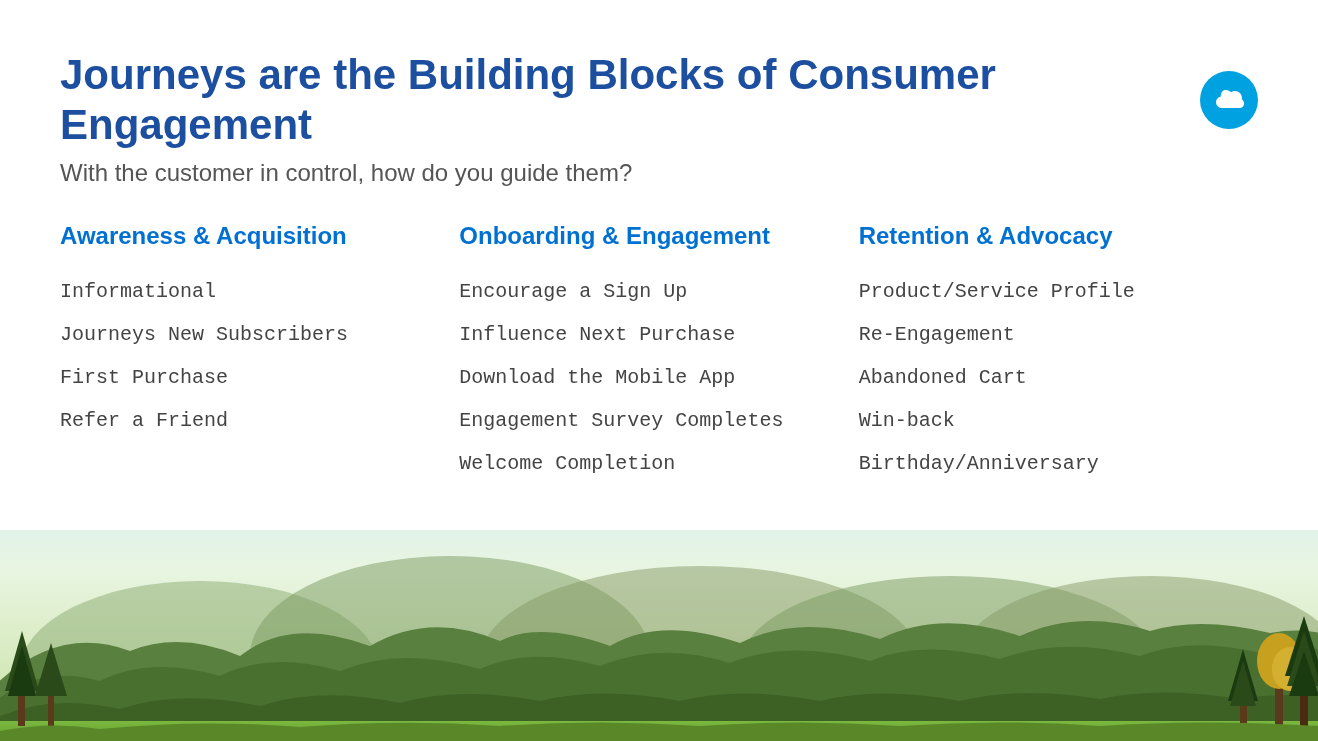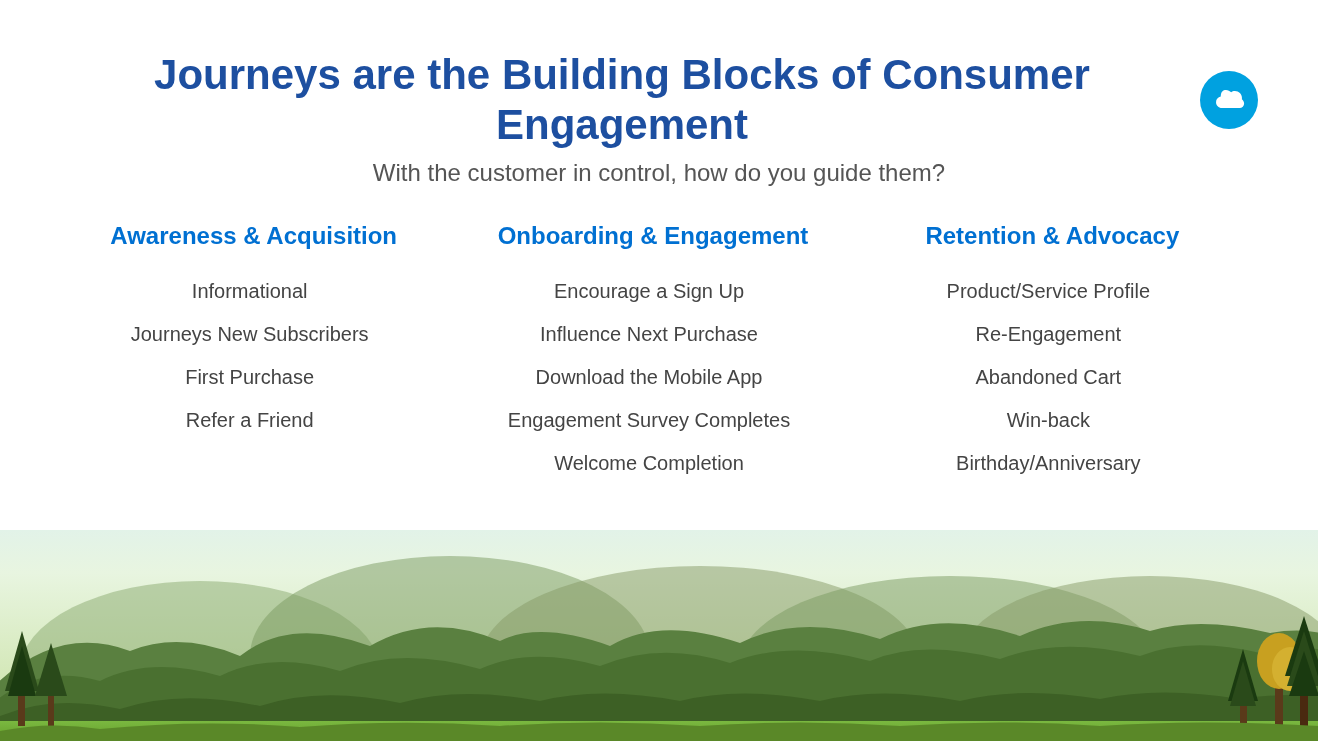--- a/index.html
+++ b/index.html
@@ -10,21 +10,20 @@
       overflow: hidden;
       font-family: 'Segoe UI', Arial, sans-serif;
       background: #ffffff;
       position: relative;
     }
 
     .page-content {
       position: relative;
       width: 100%;
       height: 100%;
-      text-align: center;
     }
 
     
     .background-sky {
       position: absolute;
       bottom: 0;
       left: 0;
       width: 100%;
       height: 300px;
       background: linear-gradient(to bottom, #e8f4e8 0%, #f0f8e8 30%, #e8f0d0 60%, #d8e8c0 100%);
@@ -89,33 +88,33 @@
     .column {
       flex: 1;
       padding-right: 20px;
     }
 
     .column-header {
       font-size: 24px;
       font-weight: 700;
       color: #0070d2;
       margin-bottom: 20px;
-      margin-left: 8px;
     }
 
     .column-items {
       list-style: none;
     }
 
     .column-item {
       font-size: 20px;
       color: #444444;
       font-weight: 400;
       padding: 10px 0;
       border: none;
+      font-family: Liberation Mono, monospace;
     }
 
     
     .landscape-container {
       position: absolute;
       bottom: 0;
       left: 0;
       width: 100%;
       height: 280px;
       z-index: 5;

